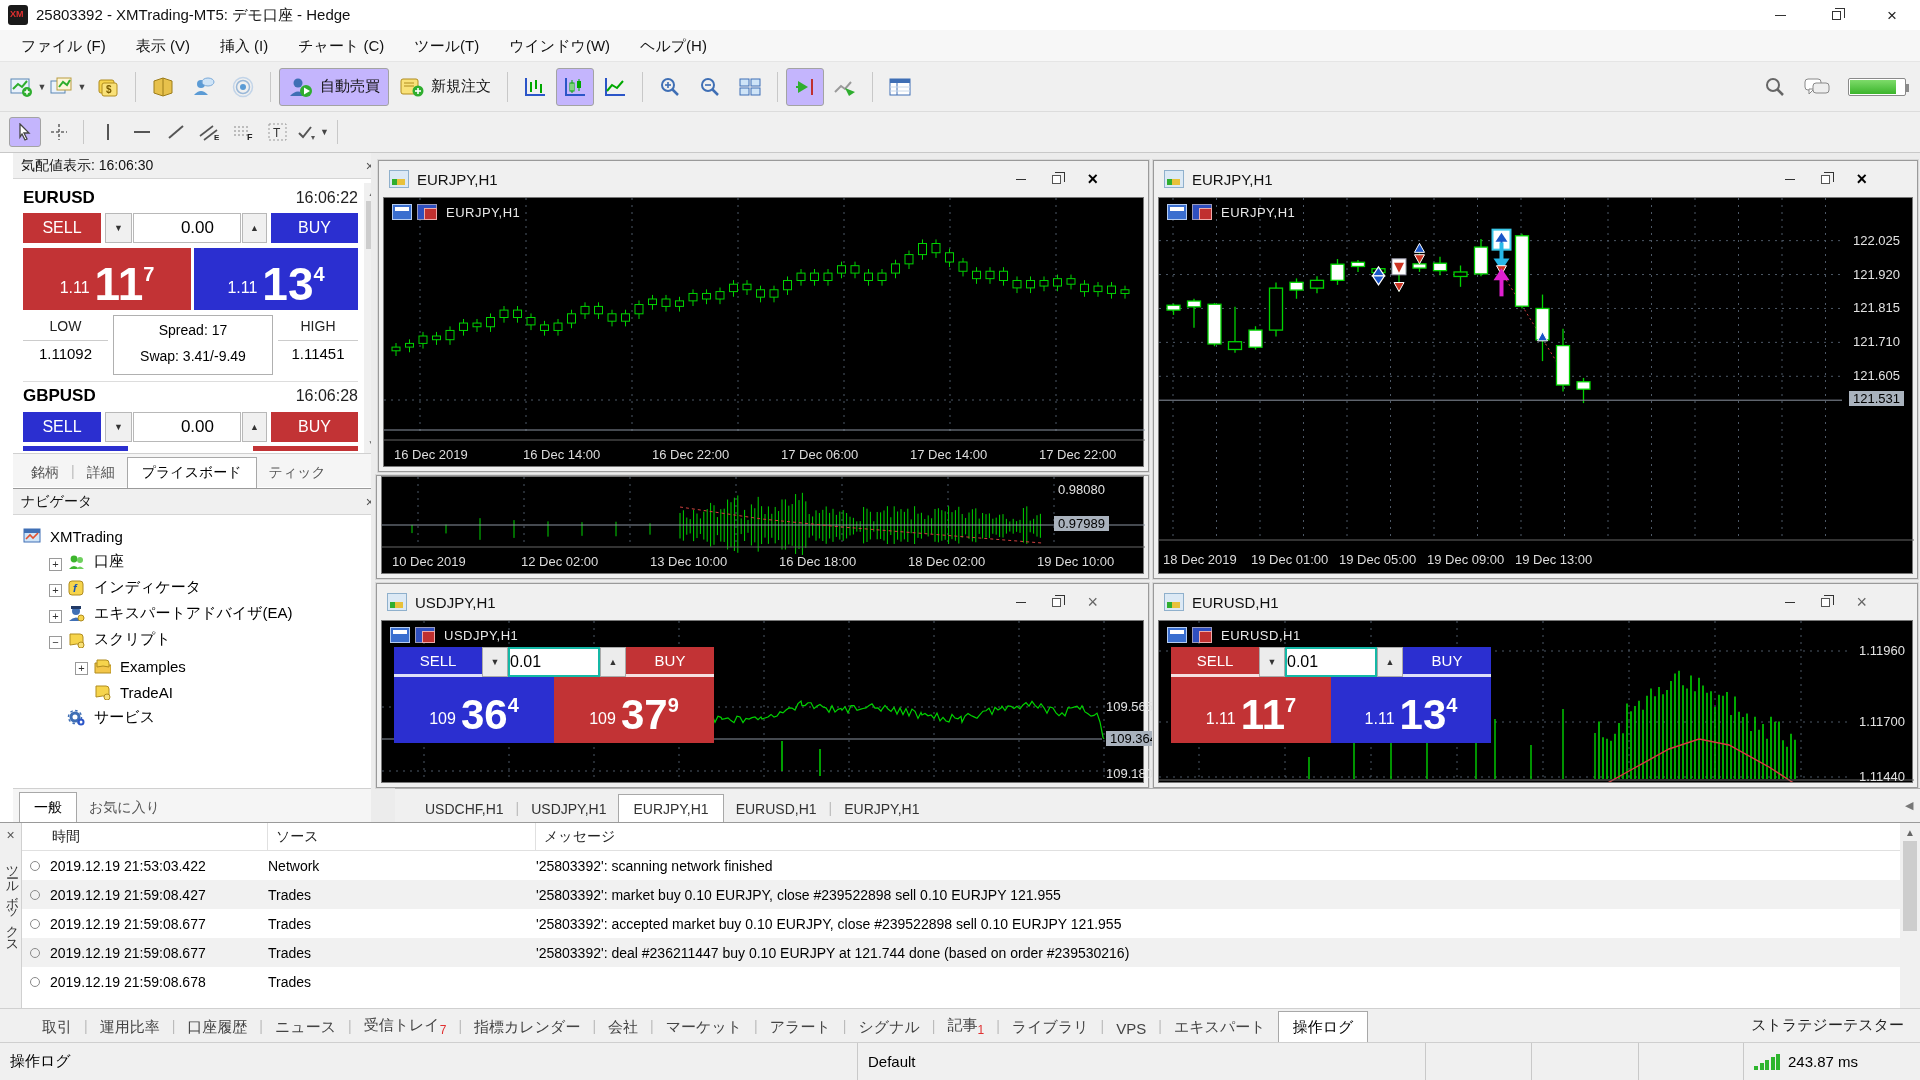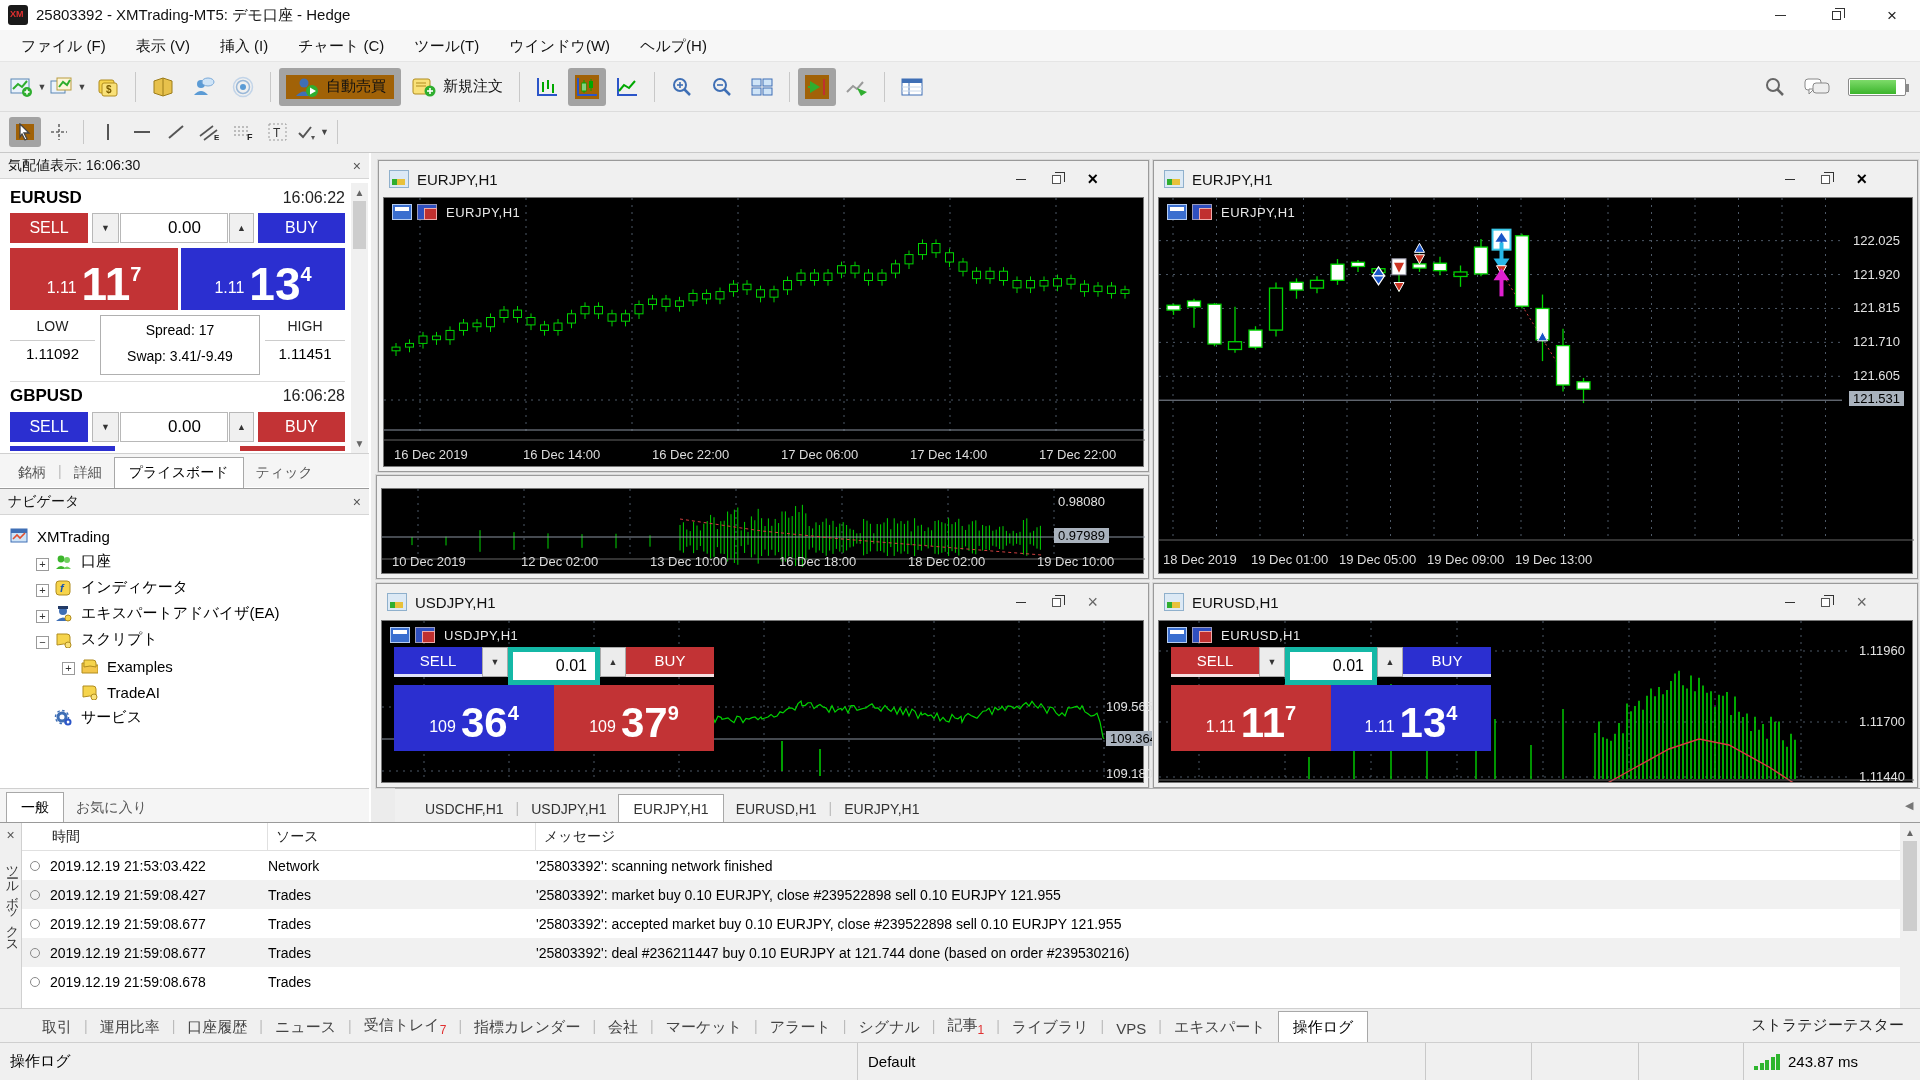--- a/index.html
+++ b/index.html
@@ -18,27 +18,27 @@
   .glyph-restore::before { content:""; position:absolute; left:2px; top:-4px; width:9px; height:9px; border:1px solid #333; border-left:none; border-bottom:none; }
   .glyph-close { font-size:17px; line-height:17px; color:#222; }
   
   #menubar { left:0; top:30px; width:1920px; height:32px; background:#f7f7f7; display:flex; align-items:center; padding-left:6px; border-bottom:1px solid #e5e5e5; }
   .menu-item { padding:0 15px; font-size:15px; height:32px; line-height:32px; color:#111; }
   
   #toolbar1 { left:0; top:62px; width:1920px; height:50px; background:#f0f0f0; display:flex; align-items:center; padding-left:8px; border-bottom:1px solid #dcdcdc; }
   #toolbar2 { left:0; top:112px; width:1920px; height:41px; background:#f0f0f0; display:flex; align-items:center; padding-left:8px; border-bottom:1px solid #c8c8c8; }
   .tb-btn { height:38px; min-width:38px; display:flex; align-items:center; justify-content:center; margin:0 1px; border-radius:3px; position:relative; }
   .tb-btn.small { height:30px; min-width:32px; }
-  .tb-btn.active { background:#a16207; border:7px solid #a3a3a3;align-items:center; }
+  .tb-btn.active { background:#c4b5fd; border:1px solid #a3a3a3;align-items:center; }
   .tb-sep { width:1px; height:30px; background:#c8c8c8; margin:0 7px; }
   .tb-label { font-size:15px; margin-left:6px; color:#111; }
   .dd-arrow { font-size:9px; color:#444; margin-left:4px; }
   svg.tbico { display:block; }
   
-  #left-col { left:0; top:153px; width:420px; height:669px; background:#fff; border-right:1px solid #9a9a9a; }
+  #left-col { left:13px; top:153px; width:420px; height:669px; background:#fff; border-right:1px solid #9a9a9a; }
   .panel-header { height:26px; background:#f0f0f0; border-bottom:1px solid #d5d5d5; display:flex; align-items:center; padding:0 8px; font-size:14px; color:#111; }
   .panel-header .x { margin-left:auto; color:#555; font-size:14px; }
   .mw-sym-name { font-weight:bold; font-size:17px; }
   .mw-time { color:#222; font-size:16px; }
   .btn-sell, .btn-buy { color:#fff; display:flex; align-items:center; justify-content:center; font-size:16px; }
   .red { background:#c23335; } .blue { background:#2b2fd0; }
   .spin-btn { background:#f0f0f0; border:1px solid #b8b8b8; display:flex; align-items:center; justify-content:center; font-size:9px; color:#333; }
   .vol-input { background:#fff; border:1px solid #b8b8b8; display:flex; align-items:center; justify-content:flex-end; padding-right:26px; font-size:17px; }
   .bigprice { color:#fff; display:flex; align-items:flex-end; justify-content:center; padding-bottom:6px; }
   .bp-small { font-size:16px; margin-right:5px; margin-bottom:7px; }
@@ -74,21 +74,21 @@
   .oc2::after { content:""; position:absolute; right:-1px; bottom:-1px; width:11px; height:10px; background:#c03030; border:1px solid #eaa; }
   .cw-legend { color:#e8e8e8; font-size:13px; margin-left:4px; letter-spacing:.5px; }
   .px-label { position:absolute; color:#e2e2e2; font-size:13px; }
   .px-label.cur { background:#a9b2bd; color:#000; padding:0 4px; }
   .date-label { color:#dcdcdc; font-size:13px; position:absolute; bottom:4px; }
   
   .trade-panel { position:absolute; z-index:6; }
   .tp-row { display:flex; }
   .tp-btn { height:30px; color:#fff; font-size:15px; display:flex; align-items:center; justify-content:center; border-bottom:3px solid rgba(255,255,255,.85); }
   .tp-spin { width:26px; height:30px; background:#ececec; border:1px solid #aaa; font-size:9px; color:#333; display:flex; align-items:center; justify-content:center; }
-  .tp-vol { width:92px; height:38px; background:#fff; border:5px solid #14b8a6; display:flex; align-items:center; justify-content:flex-end; padding-right:8px; font-size:16px; }
+  .tp-vol { width:92px; height:30px; background:#fff; border:2px solid #14b8a6; display:flex; align-items:center; padding-right:8px; font-size:16px; }
   .tp-big { height:66px; display:flex; align-items:flex-end; justify-content:center; color:#fff; padding-bottom:8px; }
   .tp-big .bp-big { font-size:42px; }
   
   #chart-tabbar { left:371px; top:788px; width:1549px; height:34px; background:#f0f0f0; border-top:1px solid #b0b0b0; display:flex; align-items:flex-end; padding-left:18px;margin-left:24px; }
   #chart-tabbar .tab { font-size:14px; color:#333; }
   #chart-tabbar .tab.active { background:#fff; }
   .tab-scroll { margin-left:auto; display:flex; align-items:center; gap:10px; padding:0 12px; align-self:center; color:#777; font-size:11px; }
   
   #toolbox { left:0; top:822px; width:1920px; height:220px; background:#fff; border-top:1px solid #9a9a9a; }
   #tb-strip { position:absolute; left:0; top:0; width:22px; height:220px; background:#f0f0f0; border-right:1px solid #d0d0d0; }
@@ -662,21 +662,21 @@
     <span class="date-label" style="left: 10px; bottom: 4px;">16 Dec 2019</span>
         <span class="date-label" style="left: 139px; bottom: 4px;">16 Dec 14:00</span>
         <span class="date-label" style="left: 268px; bottom: 4px;">16 Dec 22:00</span>
         <span class="date-label" style="left: 397px; bottom: 4px;">17 Dec 06:00</span>
         <span class="date-label" style="left: 526px; bottom: 4px;">17 Dec 14:00</span>
         <span class="date-label" style="left: 655px; bottom: 4px;">17 Dec 22:00</span>
       </div>
   </div>
 
   <div class="chart-win" style="left:5px; top:322px; width:773px; height:104px;">
-    <div class="cw-area" style="top:12px;">
+    <div class="cw-area" style="top:0;">
       <svg id="svg-strip" width="763" height="96" style="display:block;">
           <line x1="36" y1="0" x2="36" y2="70" stroke="#4d5866" stroke-width="1" stroke-dasharray="2,5"></line>
           <line x1="142" y1="0" x2="142" y2="70" stroke="#4d5866" stroke-width="1" stroke-dasharray="2,5"></line>
           <line x1="248" y1="0" x2="248" y2="70" stroke="#4d5866" stroke-width="1" stroke-dasharray="2,5"></line>
           <line x1="354" y1="0" x2="354" y2="70" stroke="#4d5866" stroke-width="1" stroke-dasharray="2,5"></line>
           <line x1="460" y1="0" x2="460" y2="70" stroke="#4d5866" stroke-width="1" stroke-dasharray="2,5"></line>
           <line x1="566" y1="0" x2="566" y2="70" stroke="#4d5866" stroke-width="1" stroke-dasharray="2,5"></line>
           <line x1="672" y1="0" x2="672" y2="70" stroke="#4d5866" stroke-width="1" stroke-dasharray="2,5"></line>
           <line x1="30" y1="47.91806672792882" x2="30" y2="56.08193327207118" stroke="#00d300" stroke-width="1"></line>
           <line x1="64" y1="47.566292196977884" x2="64" y2="56.433707803022116" stroke="#00d300" stroke-width="1"></line>

